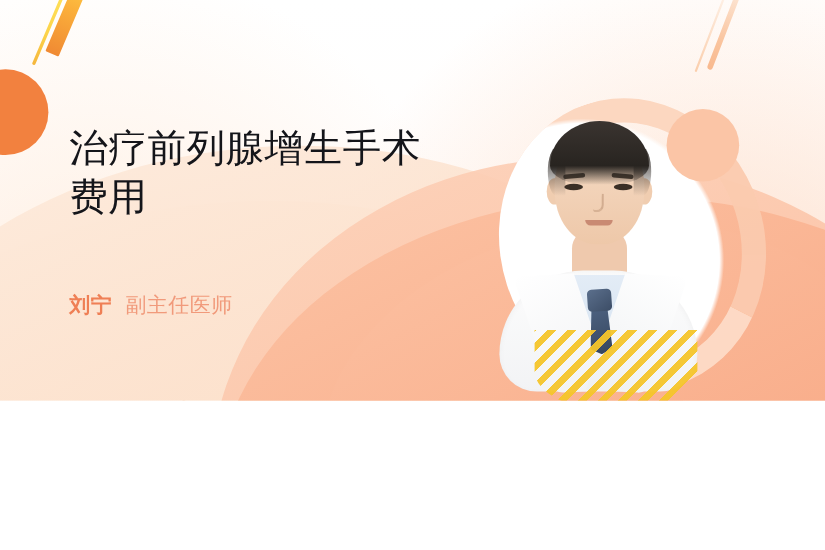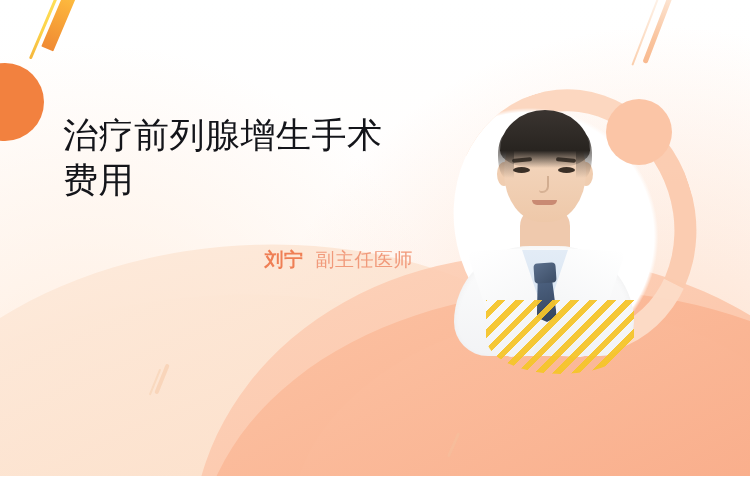--- a/index.html
+++ b/index.html
@@ -3,21 +3,21 @@
 <meta charset="utf-8">
 <style>
   * { margin:0; padding:0; box-sizing:border-box; }
   html,body { width:750px; height:500px; overflow:hidden; }
   body {
     font-family:"Liberation Sans","DejaVu Sans",sans-serif;
     background:#ffffff;
   }
   .banner {
     position:relative;
-    width:750px; height:476px;
+    width:750px; height:364px;
     overflow:hidden;
     background:#fefdfd;
   }
 
   
   .bg-wash {
     position:absolute; inset:0;
     background:
       radial-gradient(circle at 12% 88%, rgba(255,225,200,0.55) 0%, rgba(255,255,255,0) 48%),
       radial-gradient(circle at 88% 92%, rgba(252,196,160,0.55) 0%, rgba(255,255,255,0) 52%),
@@ -305,25 +305,24 @@
   }
   .title {
     font-size:35px;
     font-weight:400;
     line-height:1.28;
     color:#14151a;
     letter-spacing:.5px;
     max-width:330px;
   }
   .credline {
-    margin-top:42px;
+    margin-top:61px;
     font-size:19px;
     line-height:1.55;
     white-space:nowrap;
-    text-align:right;
   }
   .doc-name {
     font-weight:700;
     color:#ef7f55;
     margin-right:12px;
     letter-spacing:.5px;
   }
   .doc-title {
     color:#f19a7b;
     letter-spacing:.5px;

